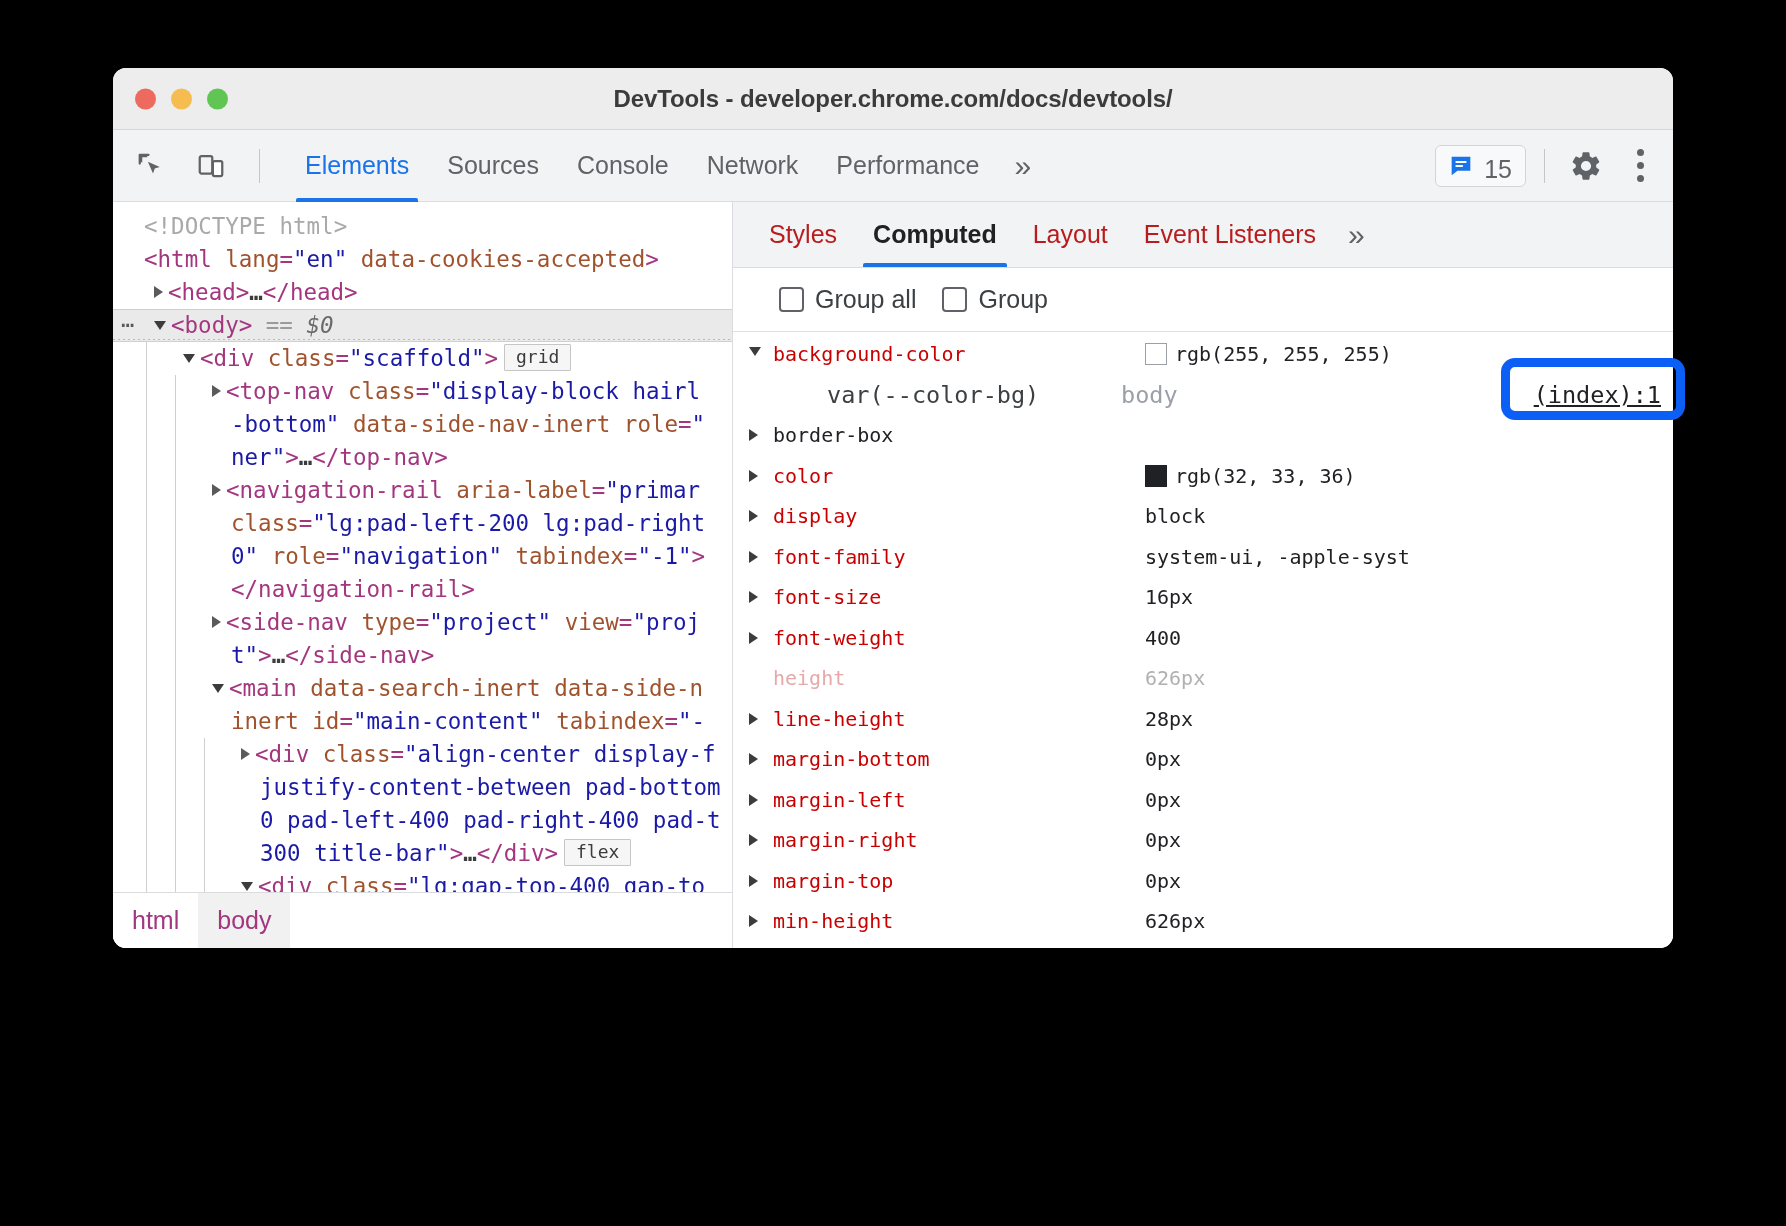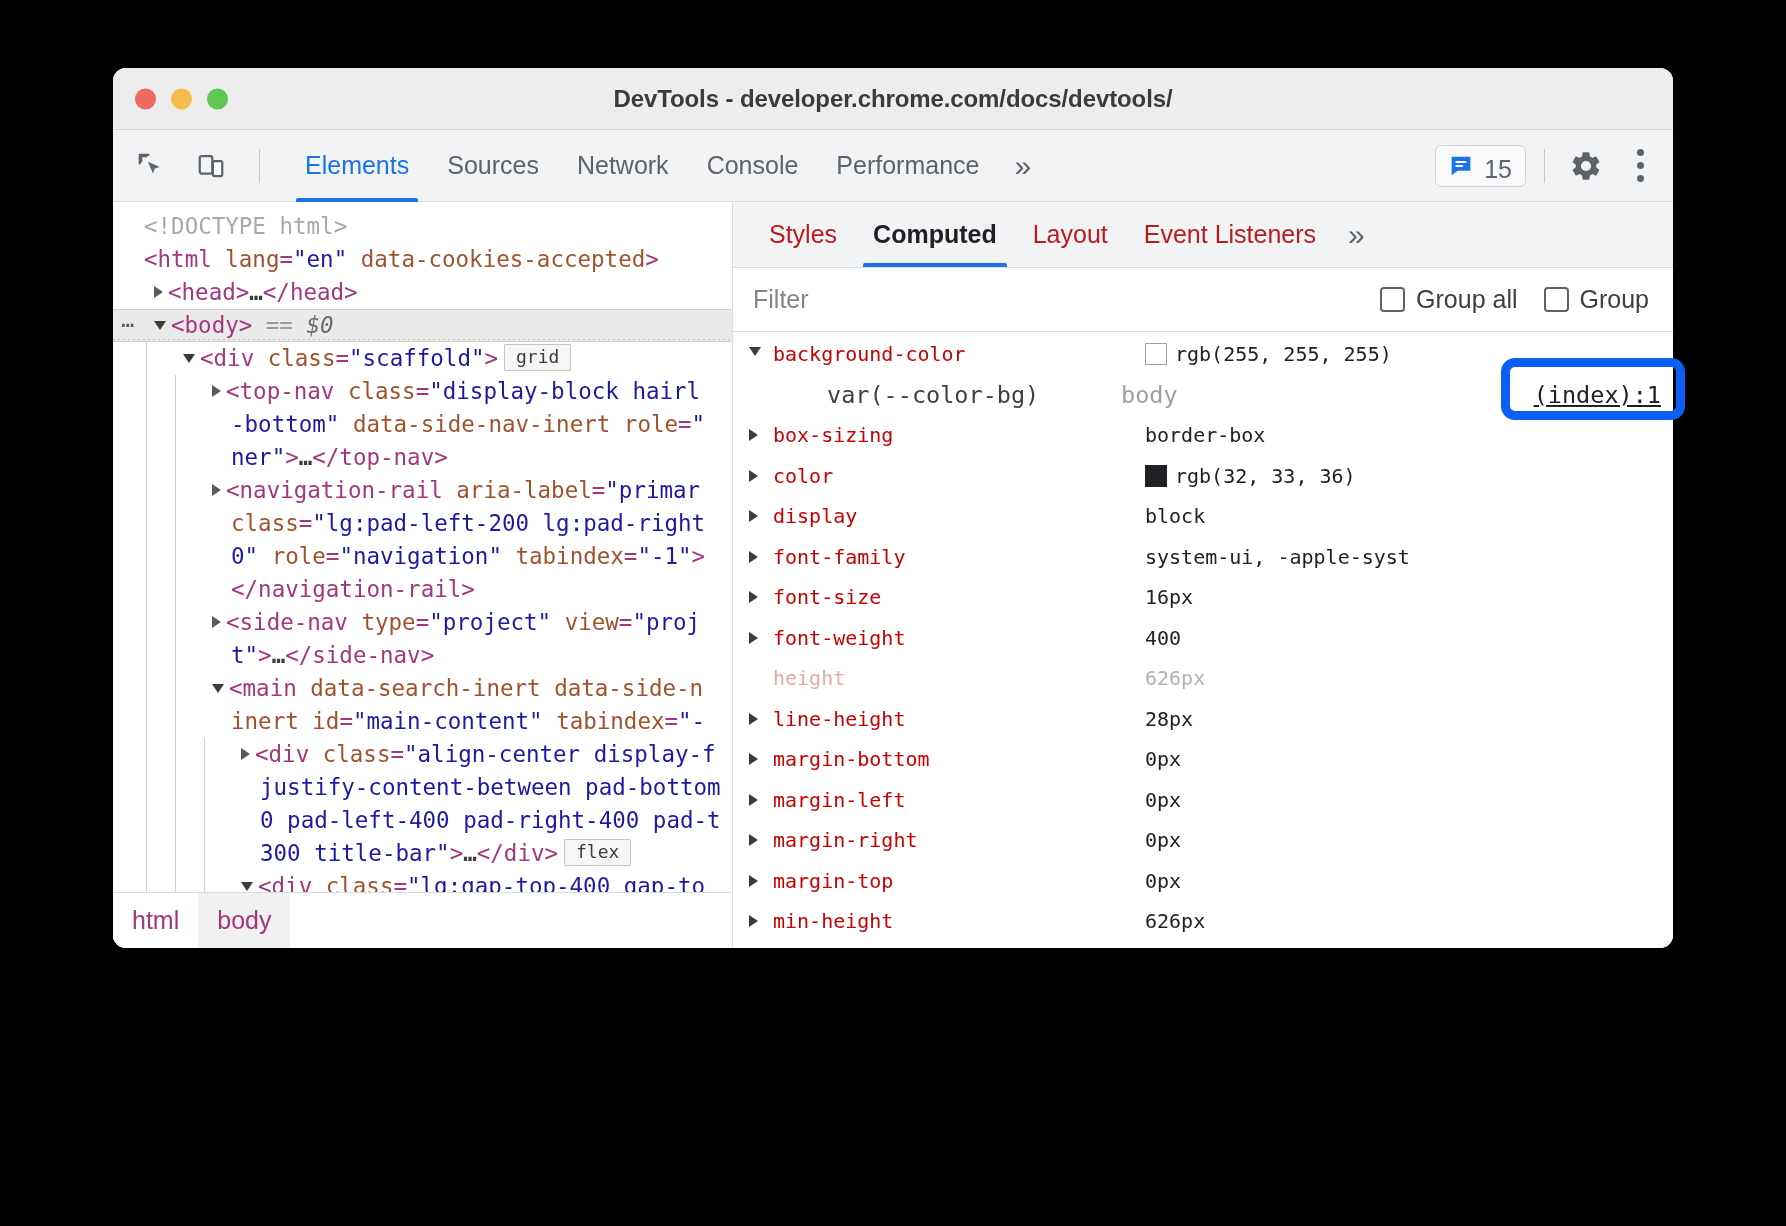--- a/index.html
+++ b/index.html
@@ -451,22 +451,22 @@
           <rect x="3" y="4" width="10" height="14" rx="1.4" stroke="#5f6368" stroke-width="1.8"></rect>
           <rect x="13.5" y="8" width="7.5" height="12" rx="1.4" stroke="#5f6368" stroke-width="1.8" fill="#fff"></rect>
         </svg>
       </div>
 
       <div class="tb-sep"></div>
 
       <div id="panel-tabs">
         <div class="panel-tab selected">Elements</div>
         <div class="panel-tab">Sources</div>
+        <div class="panel-tab">Console</div>
         <div class="panel-tab">Network</div>
-        <div class="panel-tab">Console</div>
         <div class="panel-tab">Performance</div>
         <div class="panel-tab more">»</div>
       </div>
 
       <div id="toolbar-right">
         <div id="issues-chip">
           <svg width="28" height="28" viewBox="0 0 24 24">
             <path d="M4 4h16v12H9l-5 4V4z" fill="#1a73e8"></path>
             <path d="M8 8.5h8M8 12h5" stroke="#ffffff" stroke-width="1.7" stroke-linecap="round"></path>
           </svg>
@@ -505,21 +505,20 @@
 
         <div id="sidebar-tabs">
           <div class="sb-tab">Styles</div>
           <div class="sb-tab selected">Computed</div>
           <div class="sb-tab">Layout</div>
           <div class="sb-tab">Event Listeners</div>
           <div class="sb-tab more">»</div>
         </div>
 
         <div id="filter-bar">
-          <input id="filter-input" type="text" placeholder="Filter" style="">
           <div class="chk-group">
             <span class="chk-box"></span>
             <span class="chk-label">Group all</span>
           </div>
           <div class="chk-group">
             <span class="chk-box"></span>
             <span class="chk-label">Group</span>
           </div>
         </div>
 
@@ -536,21 +535,20 @@
             </div>
             <div class="trace-row">
               <span class="trace-decl">var(--color-bg)</span>
               <span class="trace-selector">body</span>
               <span class="trace-link">(index):1</span>
             </div>
             <div class="prop-row">
               <span class="prop-arrow">
                 <i></i>
               </span>
-              <span class="prop-name">box-sizing</span>
               <span class="prop-value">
                 <span>border-box</span>
               </span>
             </div>
             <div class="prop-row">
               <span class="prop-arrow">
                 <i></i>
               </span>
               <span class="prop-name">color</span>
               <span class="prop-value">

